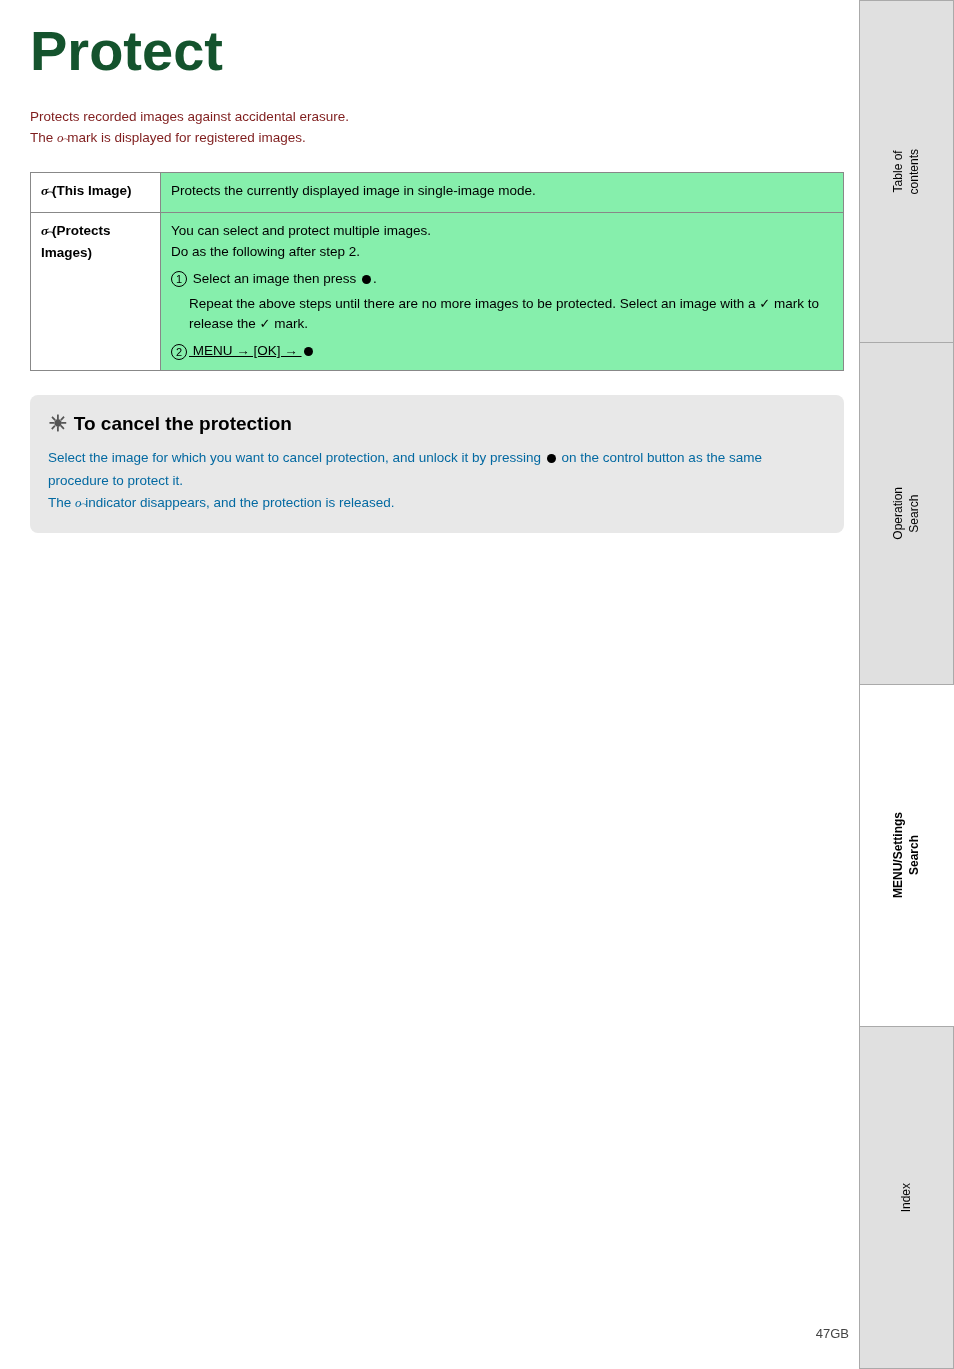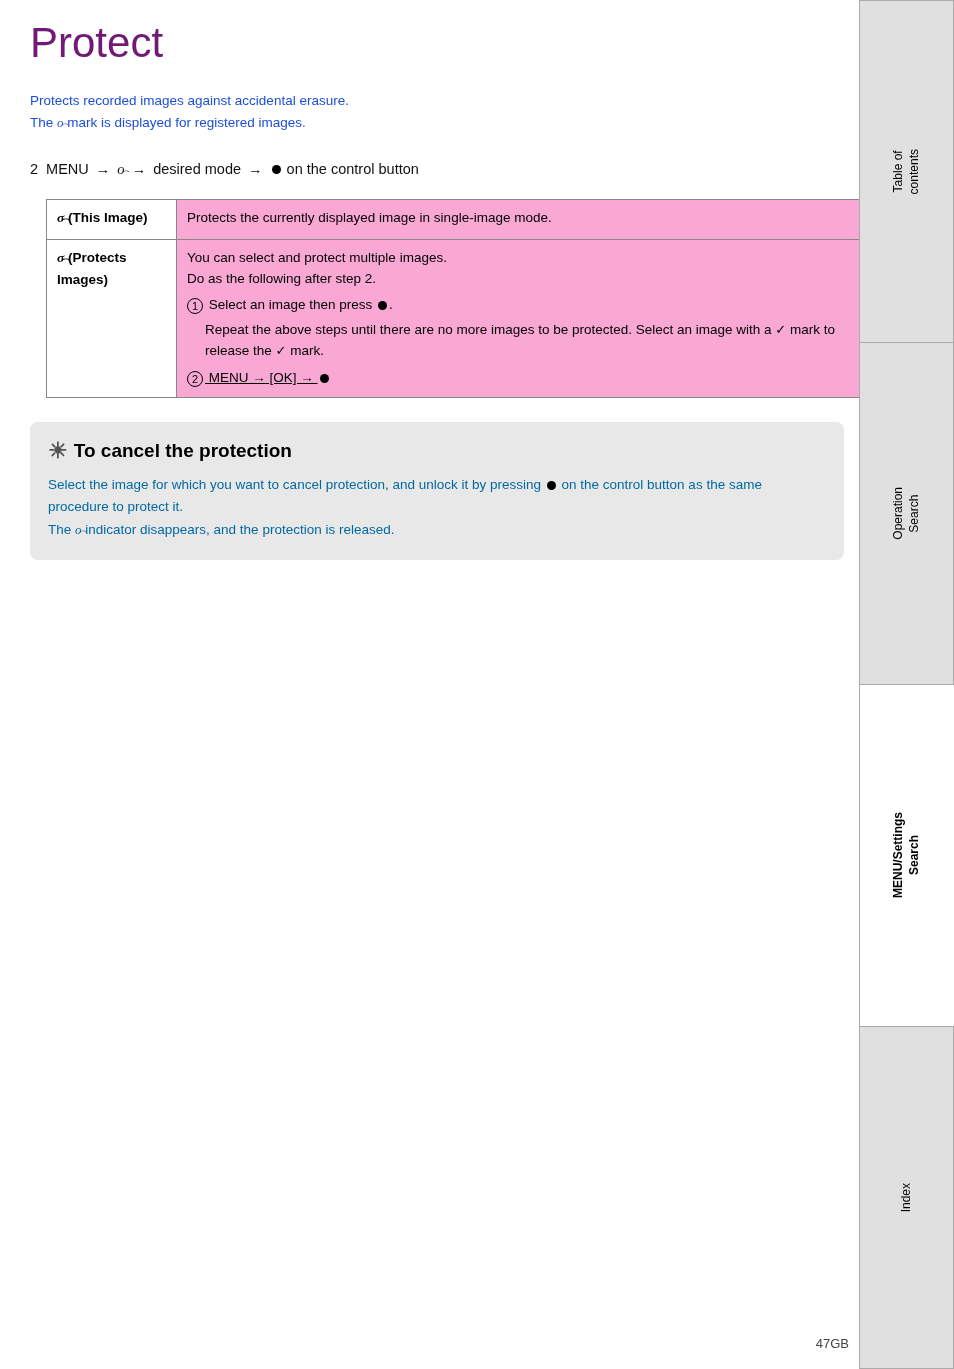--- a/index.html
+++ b/index.html
@@ -16,32 +16,32 @@
     }
 
     .main-content {
       margin-left: 30px;
       margin-right: 110px;
       padding-top: 20px;
       padding-bottom: 40px;
     }
 
     .page-title {
-      font-size: 42px;
-      font-weight: normal;
-      color: #701a75;
+      font-size: 56px;
+      font-weight: bold;
+      color: #14532d;
       margin-bottom: 24px;
       line-height: 1.1;
     }
 
     .intro-text {
       font-size: 13.5px;
       line-height: 1.6;
       margin-bottom: 22px;
-      color: #1d4ed8;
+      color: #7f1d1d;
     }
 
     .step {
       font-size: 14.5px;
       line-height: 1.7;
       margin-bottom: 8px;
       color: #111;
     }
 
     .step-number {
@@ -72,39 +72,38 @@
       vertical-align: middle;
       margin: 0 2px;
     }
 
     
     .mode-table {
       border-collapse: collapse;
       width: 100%;
       margin-bottom: 24px;
       margin-top: 16px;
-      margin-left: 16px;
     }
 
     .mode-table td {
       border: 1px solid #888;
       padding: 8px 10px;
       vertical-align: top;
       font-size: 13.5px;
       line-height: 1.55;
     }
 
     .mode-table .col-left {
       width: 130px;
       font-weight: bold;
       background: #fff;
     }
 
     .mode-table .col-right {
-      background: #f9a8d4;
+      background: #86efac;
     }
 
     .sub-step {
       margin-top: 6px;
     }
 
     .circle-num {
       display: inline-block;
       border: 1px solid #000;
       border-radius: 50%;
@@ -194,21 +193,21 @@
     .tab-label {
       transform: rotate(180deg);
       display: inline-block;
       font-size: 12px;
       text-align: center;
     }
 
     
     .page-number {
       position: absolute;
-      bottom: 18px;
+      bottom: 28px;
       right: 105px;
       font-size: 13px;
       color: #444;
     }
 
     .indent-block {
       margin-left: 18px;
     }
   </style>
 </head>
@@ -217,27 +216,20 @@
 <div class="main-content">
 
   <div class="page-title">Protect</div>
 
   <div class="intro-text">
     <span>Protects recorded images against accidental erasure.</span><br>
     <span>The <span style="font-family:serif;font-style:italic;font-size:13px;">o<sub style="font-size:9px;">⁀</sub></span> mark is displayed for registered images.</span>
   </div>
 
 
-  <div class="step">
-    <span class="step-number">2</span>
-    MENU <span class="arrow">→</span>
-    <span style="font-family:serif;font-style:italic;">o<sub style="font-size:9px;">⁀</sub></span>
-    <span class="arrow">→</span> desired mode <span class="arrow">→</span>
-    <span class="bullet-black"></span> on the control button
-  </div>
 
   <table class="mode-table">
     <tbody>
       <tr>
         <td class="col-left">
           <span style="font-family:serif;font-style:italic;">σ<sub style="font-size:9px;">⁀</sub></span> <strong>(This Image)</strong>
         </td>
         <td class="col-right">Protects the currently displayed image in single-image mode.</td>
       </tr>
       <tr>

